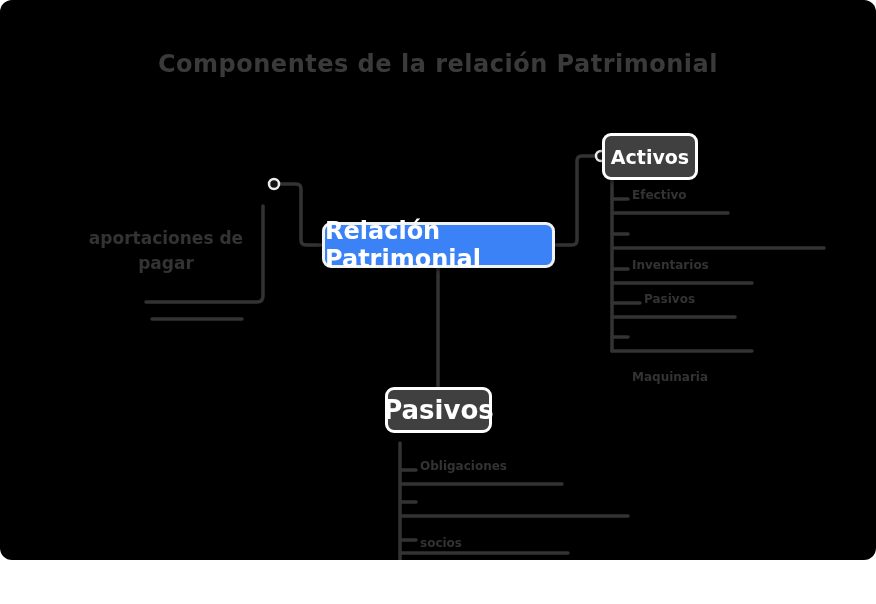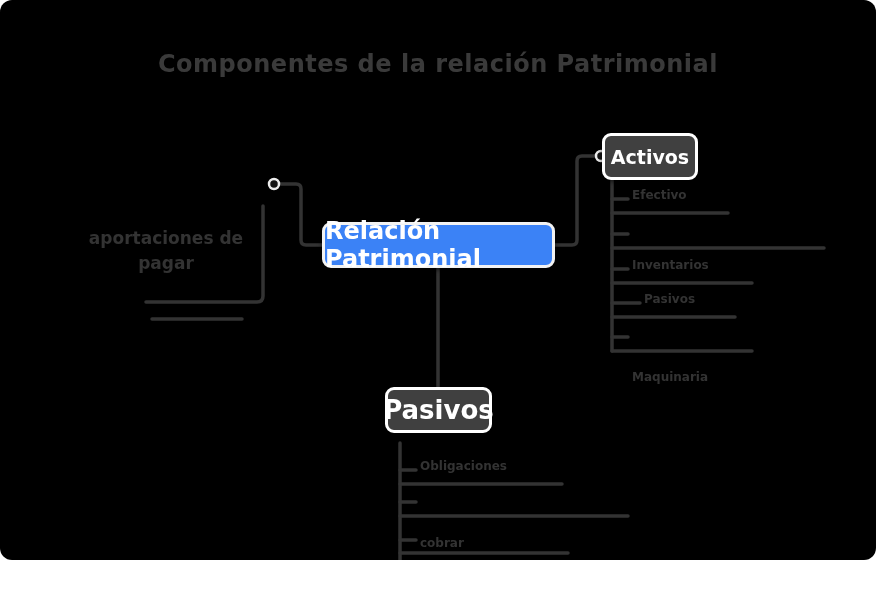--- a/index.html
+++ b/index.html
@@ -88,16 +88,16 @@
     <span>pagar</span>
   </div>
 
   <div class="leaf la1">Efectivo</div>
   <div class="leaf la3">Inventarios</div>
   <div class="leaf la4">Pasivos</div>
   <div class="leaf la5">Maquinaria</div>
 
   <div class="leaf lp1">Obligaciones</div>
   <div class="leaf lp3">
-    <span>cobrar</span>
+    <span>socios</span>
   </div>
 
 </div>
 
 </body></html>

